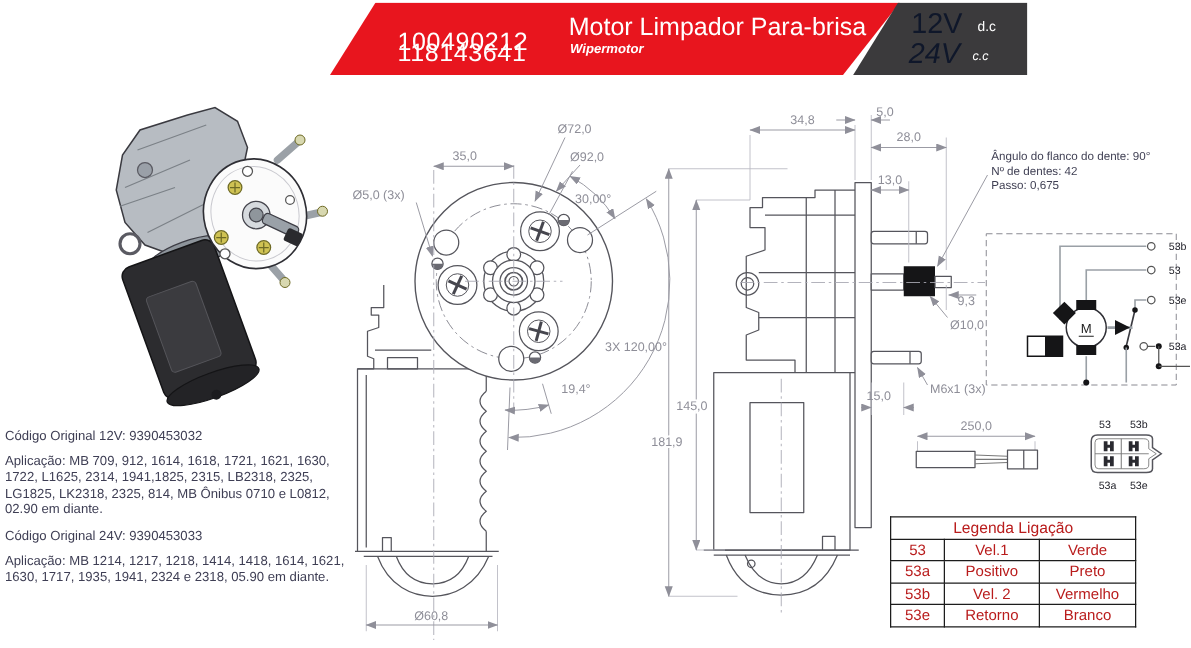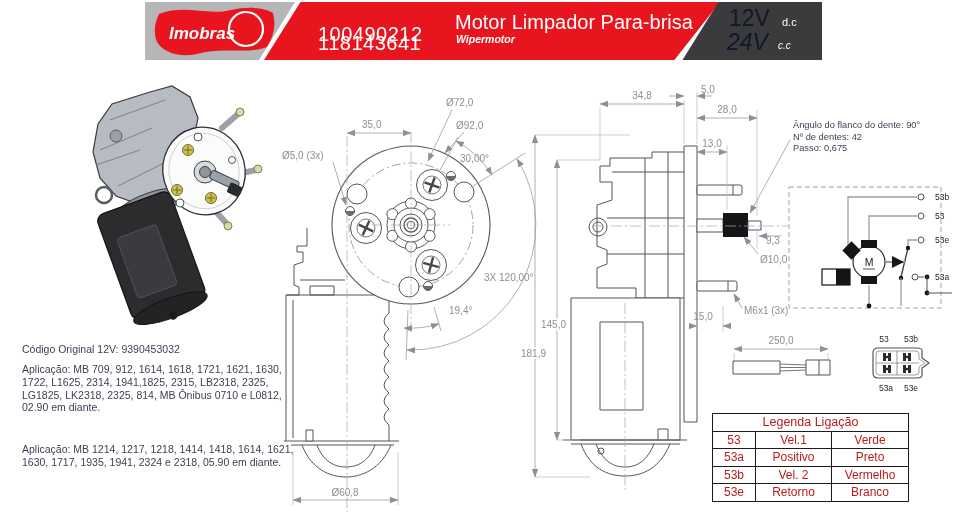--- a/index.html
+++ b/index.html
@@ -11,21 +11,21 @@
   .hdr-red{position:absolute;left:264px;top:2px;width:456px;height:58px;background:#e8151e;
            clip-path:polygon(8% 0,100% 0,90% 100%,0 100%);}
   .hdr-dark{position:absolute;left:672px;top:2px;width:150px;height:58px;background:#3b3a3c;
             clip-path:polygon(31% 0,100% 0,100% 100%,7% 100%);}
   .pn{position:absolute;color:#fff;font-size:20px;font-weight:500;letter-spacing:.5px;white-space:nowrap;}
   .hdr-title{position:absolute;left:455px;top:11px;color:#fff;font-size:20px;white-space:nowrap;}
   .hdr-sub{position:absolute;left:456px;top:33px;color:#fff;font-size:10.5px;font-style:italic;font-weight:bold;}
   .volt{position:absolute;color:#0f172a;font-size:23px;line-height:1;white-space:nowrap;}
   .voltu{position:absolute;color:#fff;font-size:11px;}
   
-  .info{position:absolute;left:22px;color:#3e3e54;font-size:10.5px;line-height:1.22;width:288px;}
+  .info{position:absolute;left:4px;color:#3e3e54;font-size:10.5px;line-height:1.22;width:288px;}
   .gearnote{position:absolute;left:793px;top:120px;width:168px;color:#3f3f53;font-size:9.3px;line-height:1.25;}
   
   table.legend{position:absolute;left:712px;top:413px;border-collapse:collapse;color:#b91c1c;
                font-size:12px;}
   table.legend th,table.legend td{border:1.6px solid #1c1c1c;text-align:center;padding:0;height:16.5px;
                font-weight:normal;}
   table.legend th{font-size:12.5px;}
   td.c1{width:42px;} td.c2{width:75px;} td.c3{width:76px;}
   
   svg.draw{position:absolute;left:0;top:0;}
@@ -334,40 +334,34 @@
           <rect x="908" y="365" width="3" height="8"></rect>
           <rect x="905" y="367.8" width="4" height="2.4"></rect>
       </g>
       <text class="sm" x="884" y="342" text-anchor="middle">53</text>
       <text class="sm" x="911" y="342" text-anchor="middle">53b</text>
       <text class="sm" x="886" y="391" text-anchor="middle">53a</text>
       <text class="sm" x="911" y="391" text-anchor="middle">53e</text>
     </g>
   </svg>
 
-  <div class="hdr-gray">
-    <svg width="150" height="58" viewBox="0 0 150 58">
-      <path d="M14,12 C40,2 62,14 86,8 C104,4 120,6 128,11 C131,23 129,34 122,45 C100,53 78,44 52,52 C34,56 18,50 12,40 C8,30 10,20 14,12 Z" fill="#e8151e"></path>
-      <circle cx="101" cy="27" r="17" fill="#e8151e" stroke="#ffffff" stroke-width="2.2"></circle>
-      <text x="24" y="37" font-size="17" font-style="italic" font-weight="bold" fill="#ffffff">Imobras</text>
-    </svg>
-  </div>
   <div class="hdr-red"></div>
   <div class="hdr-dark"></div>
   <div class="pn" style="left:318px;top:23px;">100490212</div>
   <div class="pn" style="left:318px;top:32px;">118143641</div>
   <div class="hdr-title">Motor Limpador Para-brisa</div>
   <div class="hdr-sub">Wipermotor</div>
   <div class="volt" style="left:729px;top:7px;">12V</div>
   <div class="voltu" style="left:782px;top:16px;text-align:center;">d.c</div>
   <div class="volt" style="left:727px;top:31px;font-style:italic;">24V</div>
   <div class="voltu" style="left:740px;top:40px;font-style:italic;font-size:10px;margin-left:38px;">c.c</div>
 
   <div class="info" style="top:343px;">Código Original 12V: 9390453032</div>
   <div class="info" style="top:363px;">Aplicação: MB 709, 912, 1614, 1618, 1721, 1621, 1630, 1722, L1625, 2314, 1941,1825, 2315, LB2318, 2325, LG1825, LK2318, 2325, 814, MB Ônibus 0710 e L0812, 02.90 em diante.</div>
+  <div class="info" style="top:423px;">Código Original  24V: 9390453033</div>
   <div class="info" style="top:443px;">Aplicação: MB 1214, 1217, 1218, 1414, 1418, 1614, 1621, 1630, 1717, 1935, 1941, 2324 e 2318, 05.90 em diante.</div>
 
   <div class="gearnote">
     <div>Ângulo do flanco do dente: 90°</div>
     <div>Nº de dentes: 42</div>
     <div>Passo: 0,675</div>
   </div>
 
   <table class="legend">
     <tbody>

